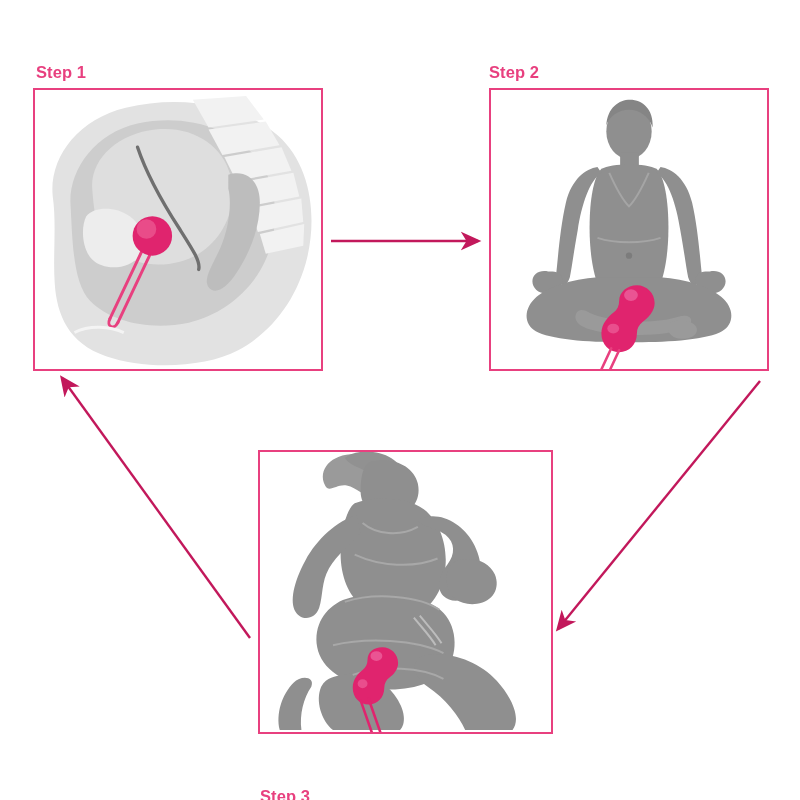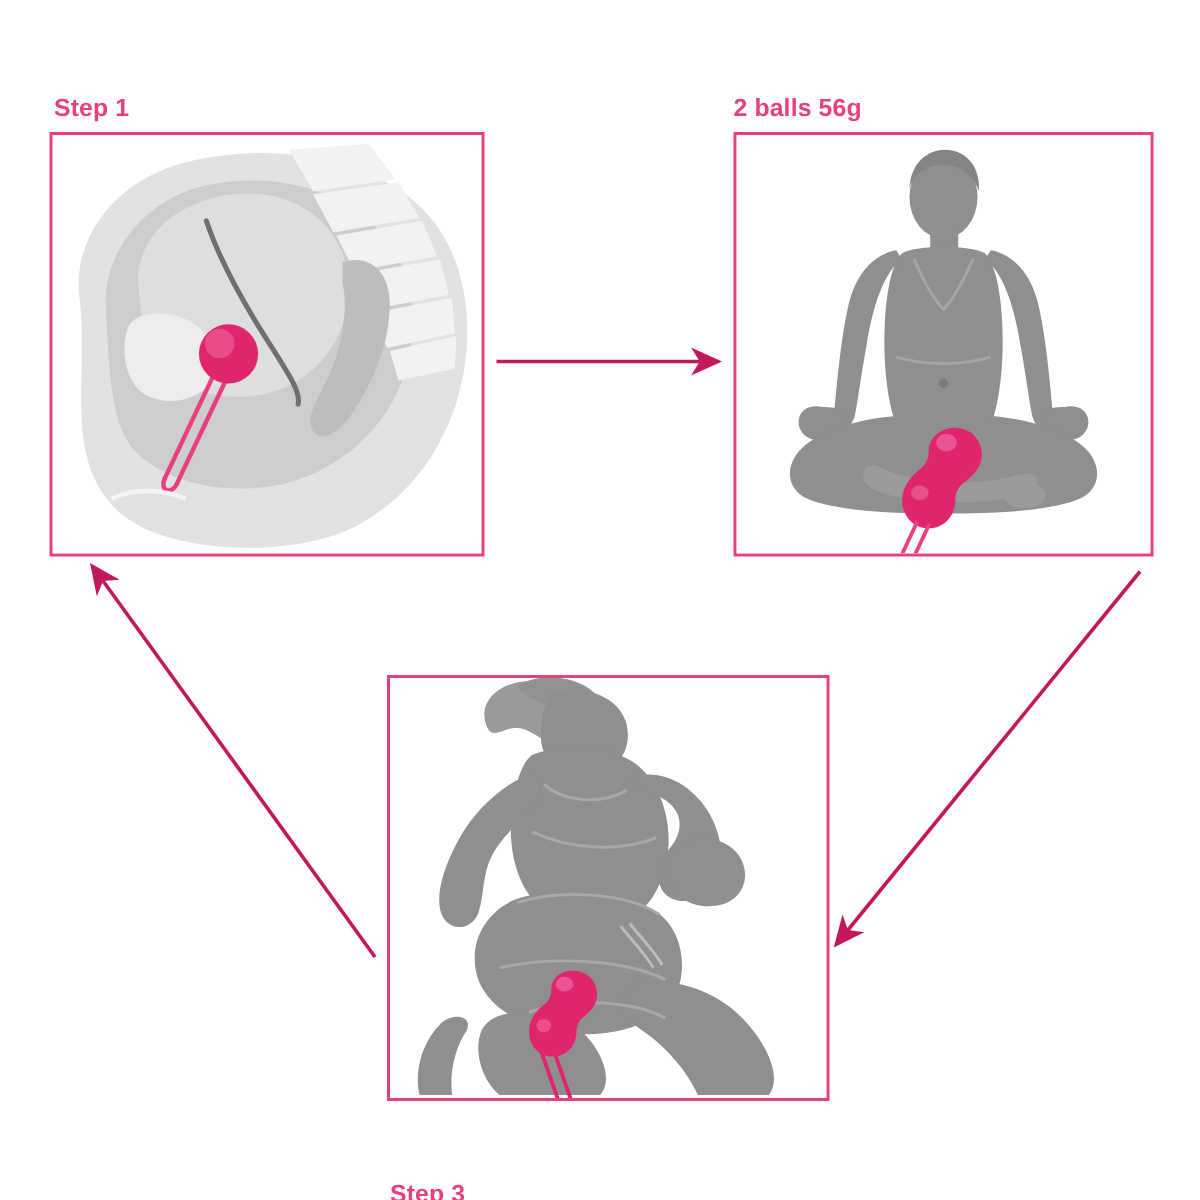--- a/index.html
+++ b/index.html
@@ -130,20 +130,21 @@
       </g>
 
       <circle cx="119" cy="148" r="20" fill="#e0246e"></circle>
       <circle cx="113" cy="141" r="10" fill="#ec5a93" opacity="0.75"></circle>
 
       <path d="M40,246 C56,238 76,240 90,246" fill="none" stroke="#f4f4f4" stroke-width="3"></path>
     </svg>
   </div>
 
   <div class="step-caption" id="caption-2">
+    <span class="cap-line">Step 2</span>
     <span class="cap-line">2 balls 56g</span>
     <span class="cap-line">PC muscle elasticty</span>
   </div>
 
   <div class="panel" id="panel-2">
     <svg class="panel-art" viewBox="0 0 280 283" preserveAspectRatio="none">
       <rect x="0" y="0" width="280" height="283" fill="#ffffff"></rect>
       <g fill="#8f8f8f">
 
         <ellipse cx="140" cy="42" rx="23" ry="28"></ellipse>

